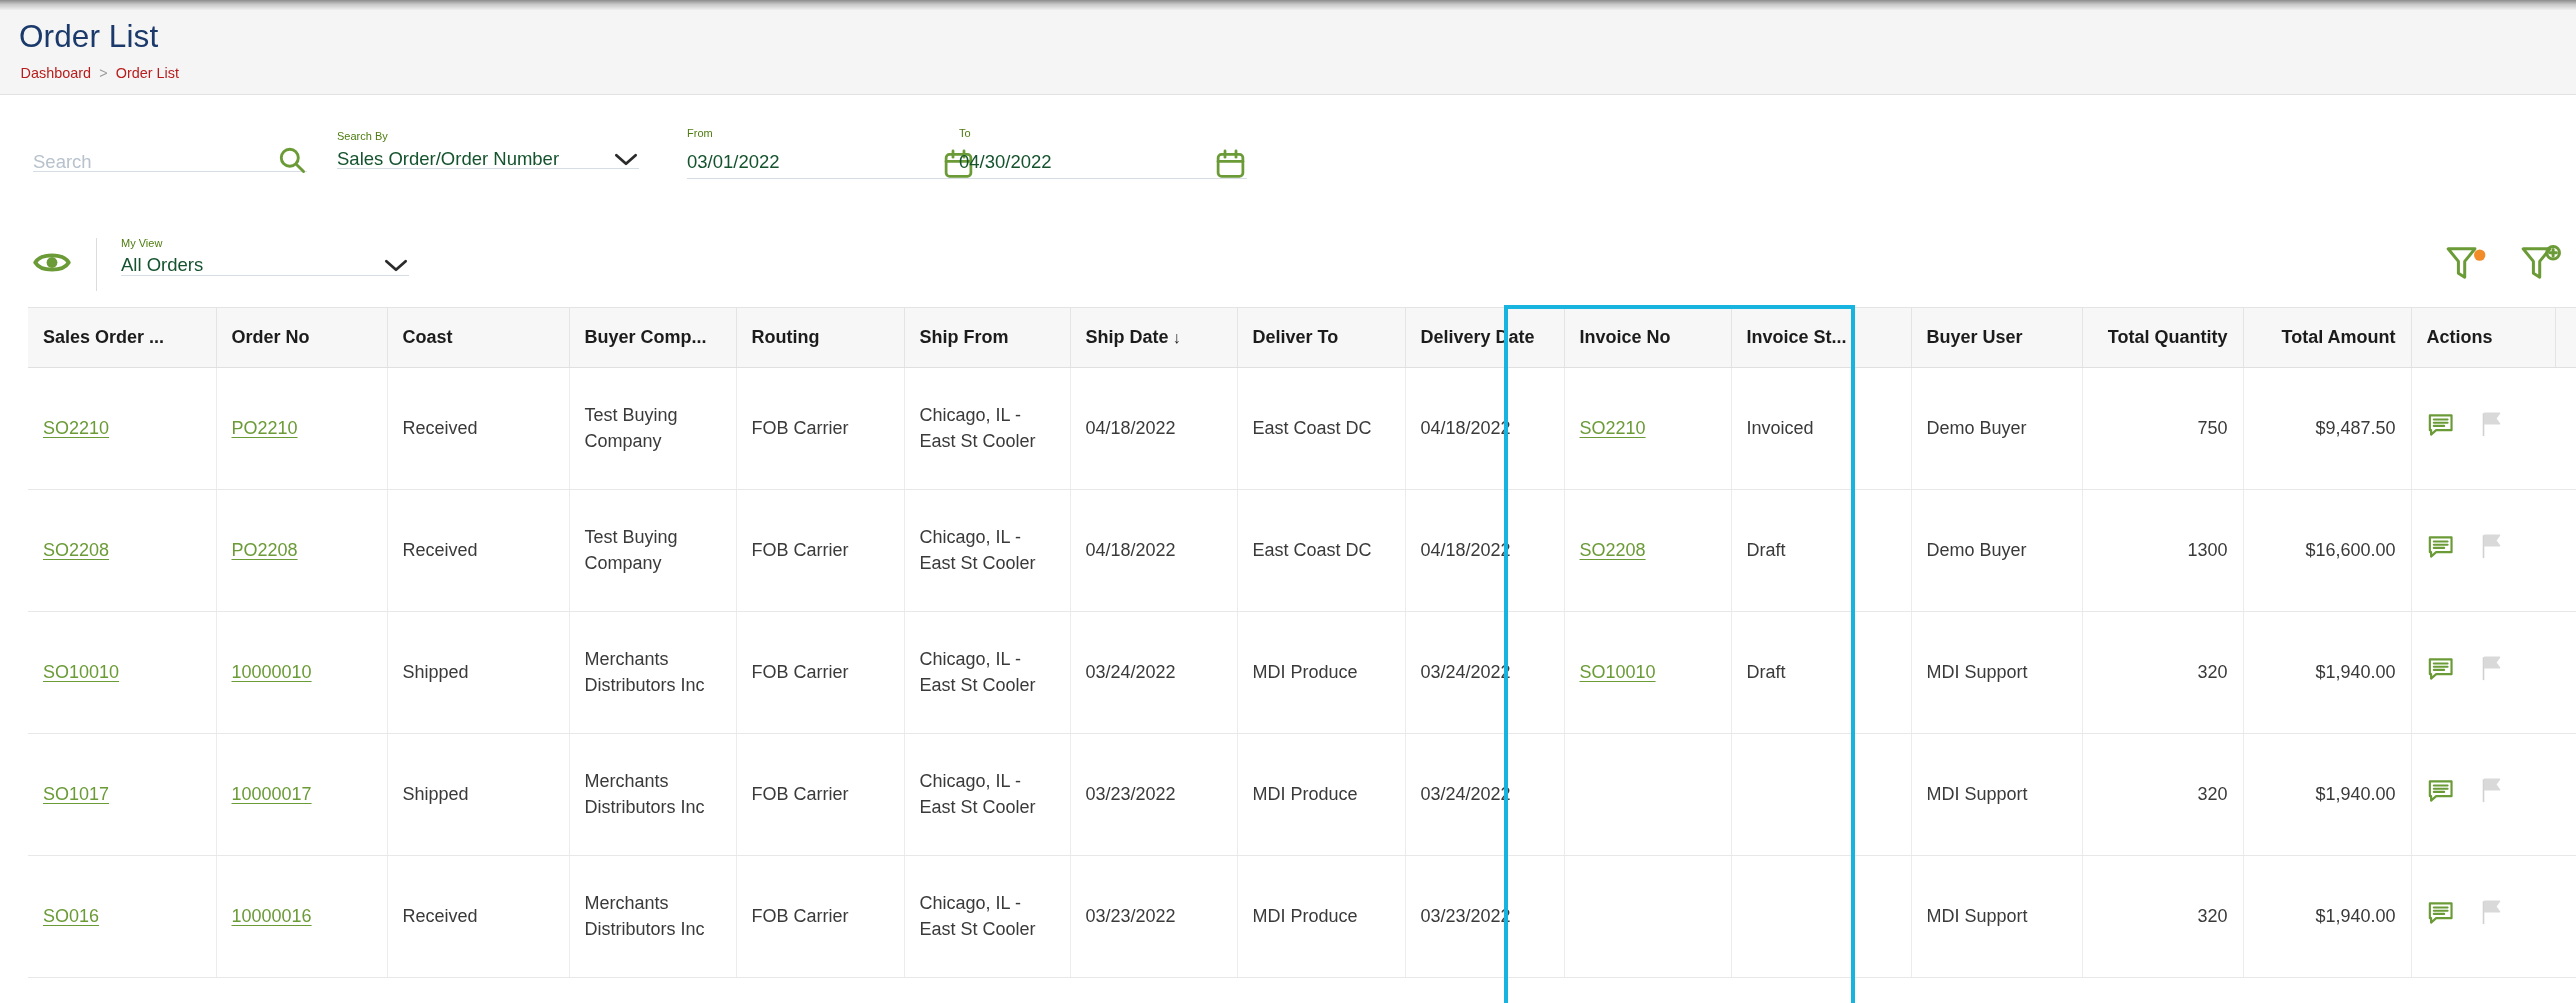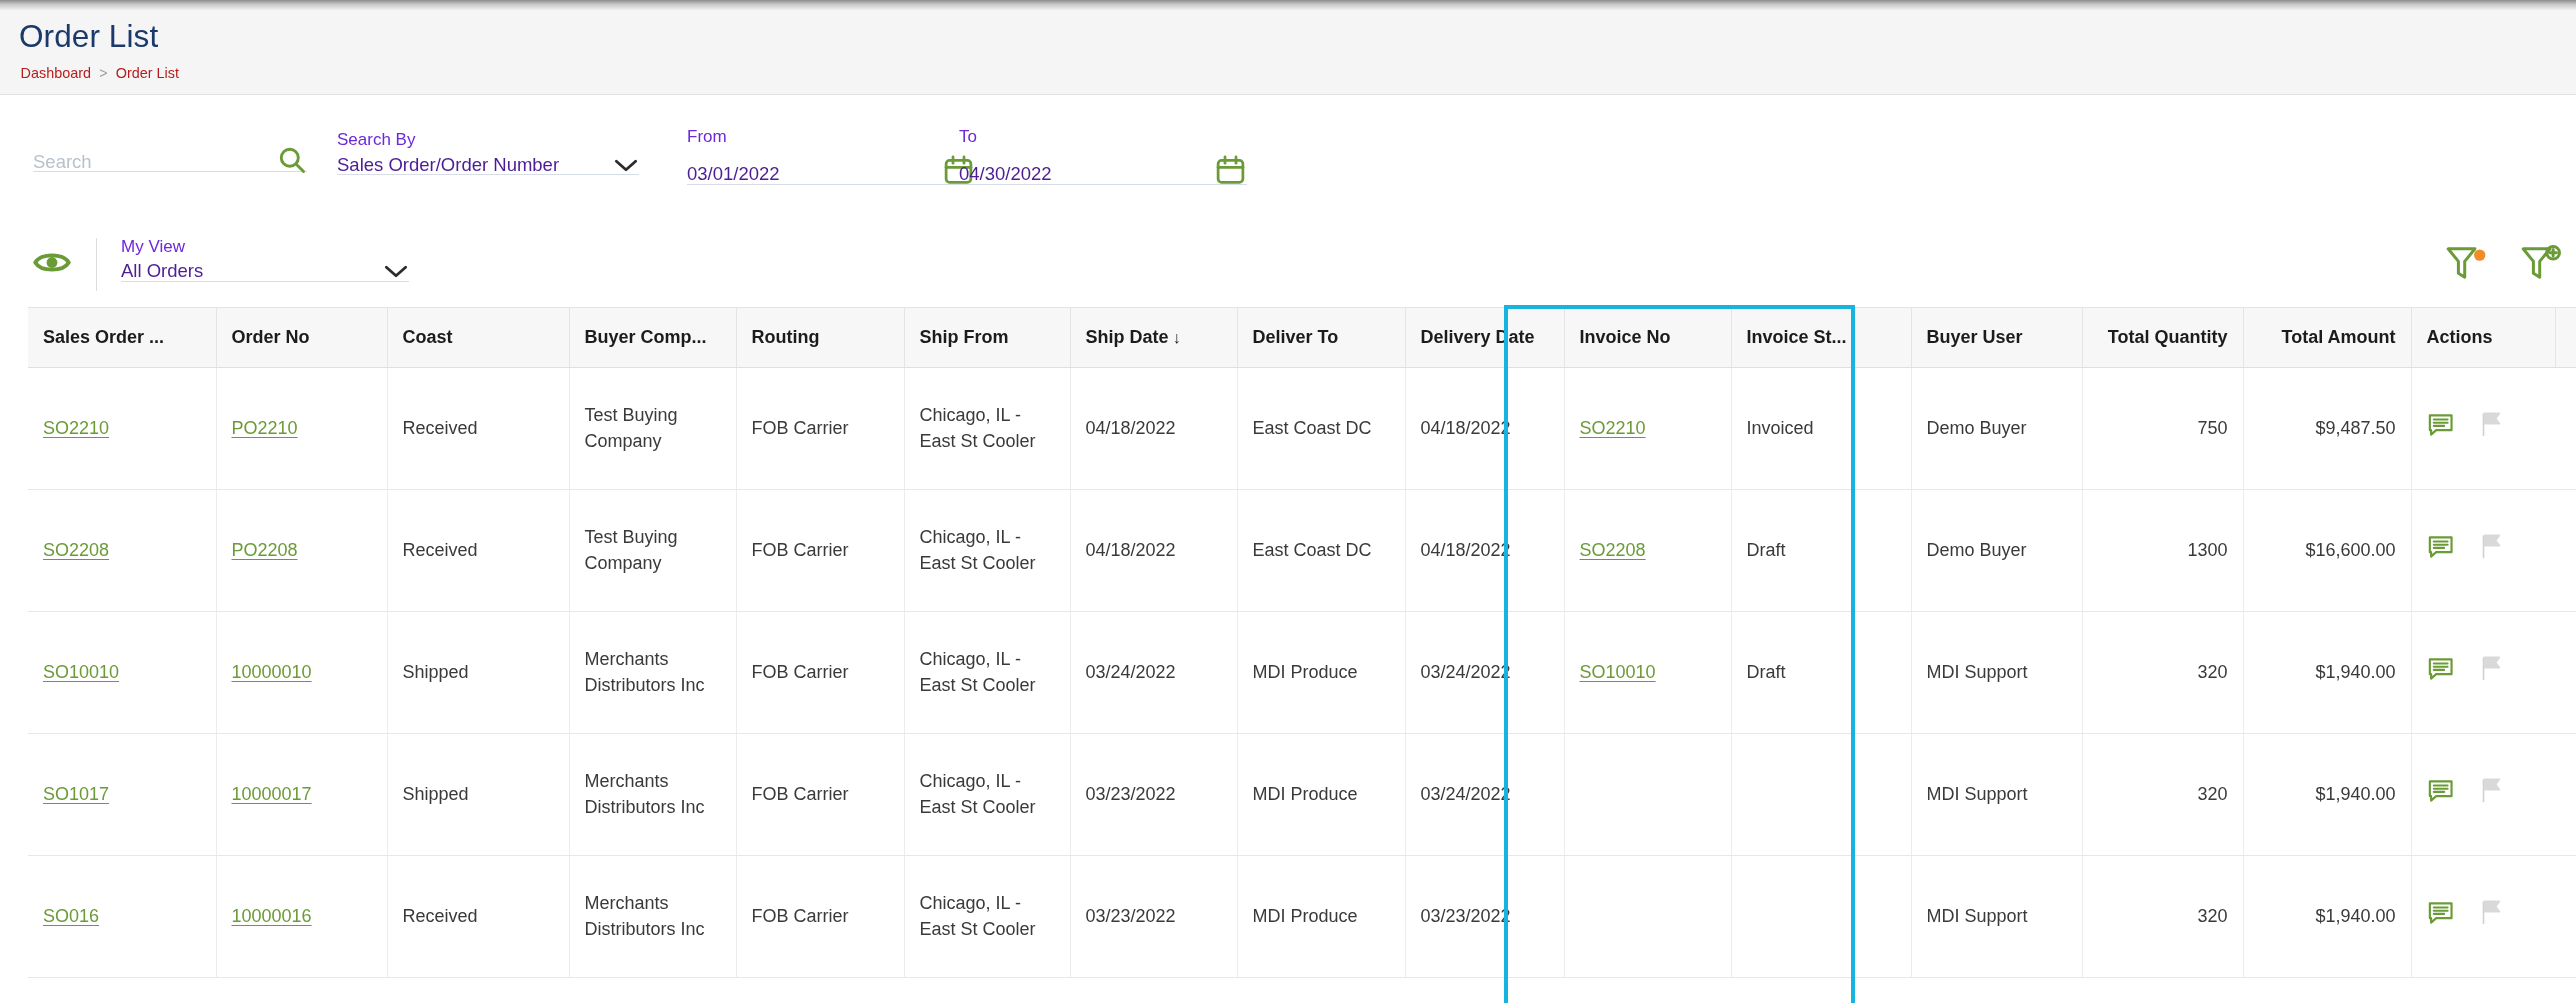--- a/index.html
+++ b/index.html
@@ -36,46 +36,46 @@
   .breadcrumb .sep { color: #9a9a9a; }
 
   
   .filter-bar {
     position: absolute; top: 95px; left: 0; width: 2576px; height: 137px;
     background: #ffffff;
   }
 
   .field { position: absolute; }
   .field-label {
-    font-size: 17px; color: #6d28d9; line-height: 1;
+    font-size: 11px; color: #4d7c0f; line-height: 1;
     margin-bottom: 7.5px; white-space: nowrap;
   }
   .field-value {
-    font-size: 18.5px; color: #4c1d95; line-height: 1;
+    font-size: 18.5px; color: #14532d; line-height: 1;
     white-space: nowrap;
   }
   .field-value.placeholder { color: #b7c2cc; }
   .underline {
     border-bottom: 1.4px solid #d6dde4;
   }
 
   
   .f-search { left: 33px; top: 49px; width: 274px; }
   .f-search .row { display: flex; align-items: flex-end; justify-content: space-between; }
   .search-icon { width: 31.5px; height: 31.5px; flex: 0 0 auto; margin-bottom: -4.1px; }
 
   
   .f-searchby { left: 337px; top: 36px; width: 302px; }
   .f-searchby .row { display: flex; align-items: flex-end; justify-content: space-between; }
   .chev { width: 26px; height: 15px; flex: 0 0 auto; margin-bottom: 1.4px; }
 
   
   .f-from { left: 687px; top: 33px; width: 288px; }
   .f-to   { left: 959px; top: 33px; width: 288px; }
-  .f-from .row, .f-to .row { display: flex; align-items: flex-end; justify-content: space-between; }
+  .f-from .row, .f-to .row { display: flex; align-items: center; justify-content: space-between; }
   .cal-icon { width: 33px; height: 34px; flex: 0 0 auto; margin-bottom: -2.7px; }
 
   
   .view-bar {
     position: absolute; top: 232px; left: 0; width: 2576px; height: 75px;
     background: #ffffff;
   }
   .eye-icon {
     position: absolute; left: 33px; top: 16.4px; width: 38px; height: 29px;
   }

